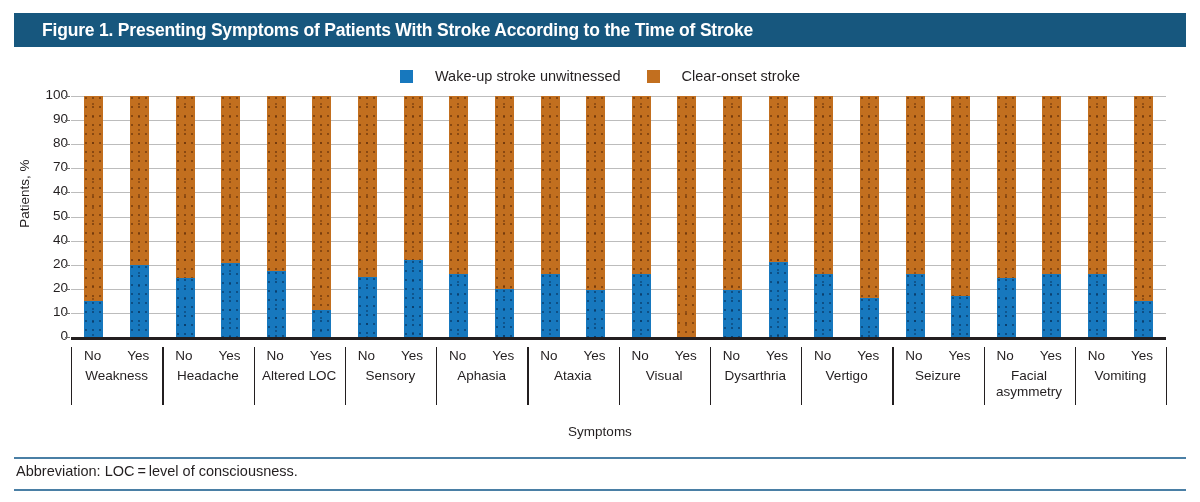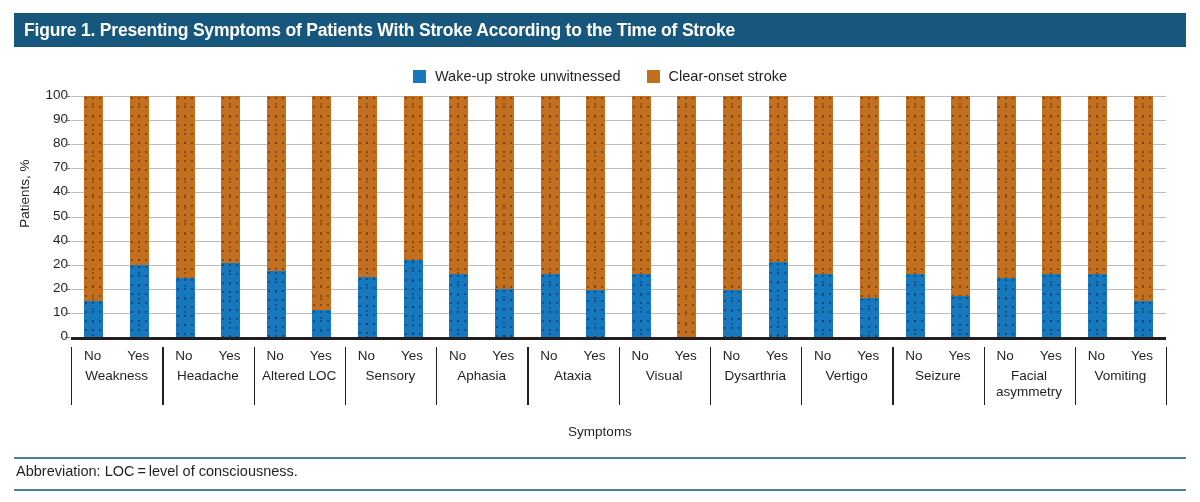--- a/index.html
+++ b/index.html
@@ -25,39 +25,39 @@
     height: 34px;
     background: #17577e;
     display: flex;
     align-items: center;
   }
   .figure-header .title-text {
     color: #ffffff;
     font-size: 17.5px;
     font-weight: bold;
     letter-spacing: -0.2px;
-    padding-left: 10px;
+    padding-left: 28px;
     white-space: nowrap;
   }
 
   
   .legend {
     position: absolute;
     left: 0;
     top: 68px;
     width: 1200px;
     display: flex;
     justify-content: center;
     align-items: center;
     gap: 26px;
   }
   .legend-item {
     display: flex;
     align-items: center;
-    gap: 9px;
+    gap: 22px;
   }
   .legend-swatch {
     width: 13px;
     height: 13px;
     display: inline-block;
   }
   .legend-label {
     font-size: 14.5px;
     color: #231f20;
     white-space: nowrap;

